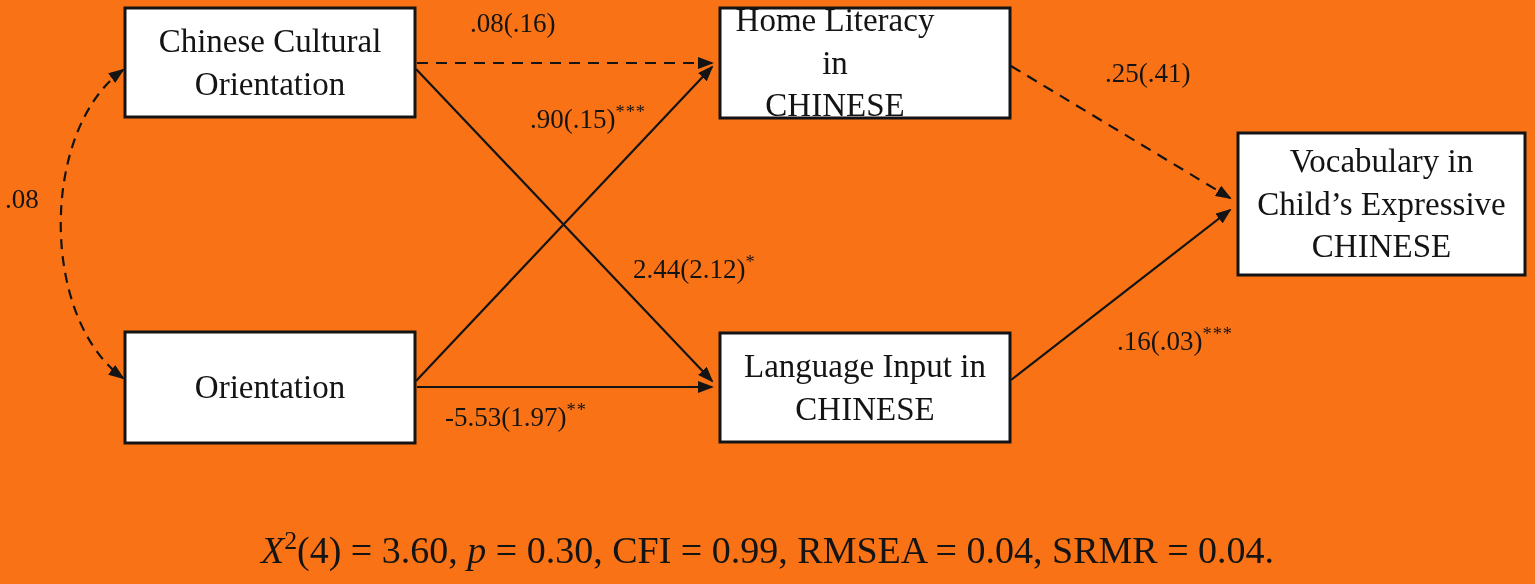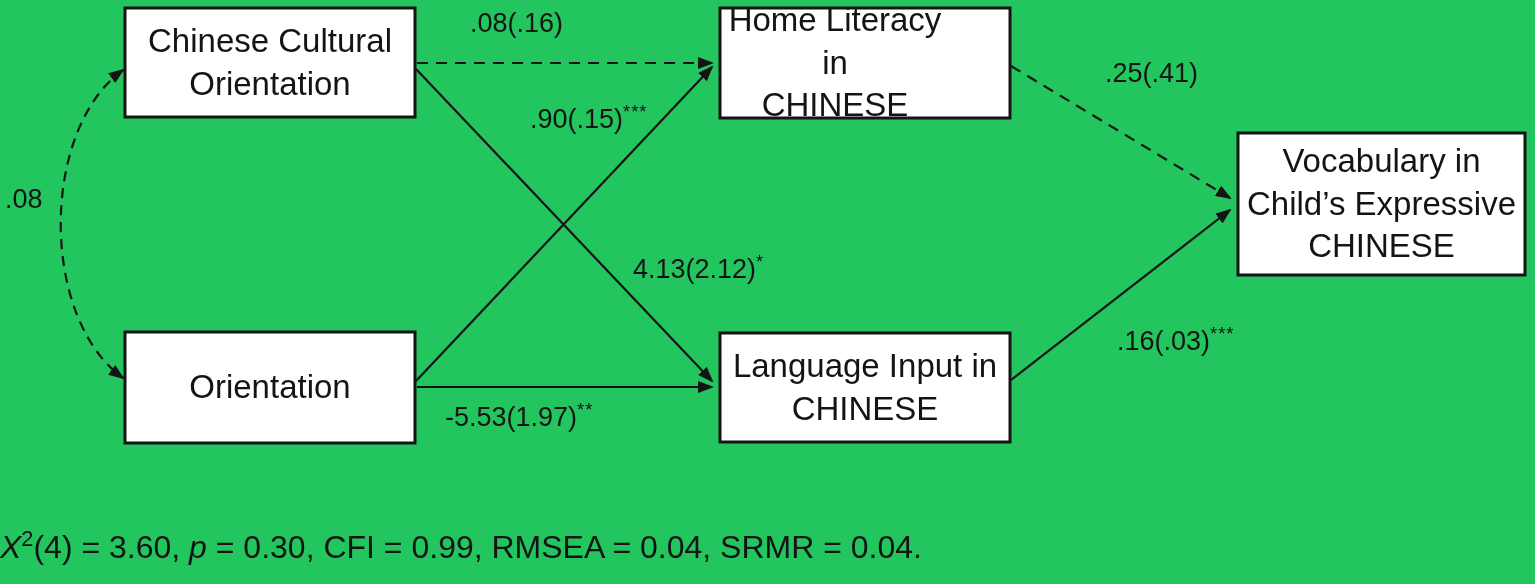--- a/index.html
+++ b/index.html
@@ -1,36 +1,36 @@
 <!DOCTYPE html>
 <html><head>
 <meta charset="utf-8">
 <style>
   html,body { margin:0; padding:0; background:#ffffff; }
   .fig {
-    position:relative; width:1535px; height:584px; background:#22c55e;
-    font-family:Liberation Sans, sans-serif; color:#141414;
+    position:relative; width:1535px; height:584px; background:#f97316;
+    font-family:Liberation Serif, serif; color:#141414;
     overflow:hidden;
   }
   .fig svg { position:absolute; left:0; top:0; }
   .node {
     position:absolute; display:flex; flex-direction:column;
     align-items:center; justify-content:center; text-align:center;
     font-size:33px; line-height:1.3; pointer-events:none;
   }
   .lbl {
     position:absolute; font-size:27px; line-height:1; white-space:nowrap;
     pointer-events:none;
   }
   .lbl .stars, .fit .chisup {
     font-size:0.68em; position:relative; top:-0.55em; letter-spacing:1px;
   }
   .fit {
-    position:absolute; left:0; right:0; top:531px; 
-    font-size:32px; line-height:1; pointer-events:none;
+    position:absolute; left:0; right:0; top:531px; text-align:center;
+    font-size:38px; line-height:1; pointer-events:none;
   }
   .fit .chisup { letter-spacing:0; }
   .fit i { font-style:italic; }
 </style>
 </head>
 <body>
 
 <div class="fig">
 
   <svg width="1535" height="584" viewBox="0 0 1535 584">
@@ -78,21 +78,21 @@
 
   <div class="lbl" style="left:470px; top:10px;">
     <span>.08(.16)</span>
   </div>
 
   <div class="lbl" style="left:530px; top:106px;">
     <span>.90(.15)</span><span class="stars">***</span>
   </div>
 
   <div class="lbl" style="left:633px; top:256px;">
-    <span>4.13(2.12)</span><span class="stars">*</span>
+    <span>2.44(2.12)</span><span class="stars">*</span>
   </div>
 
   <div class="lbl" style="left:445px; top:404px;">
     <span>-5.53(1.97)</span><span class="stars">**</span>
   </div>
 
   <div class="lbl" style="left:1105px; top:60px;">
     <span>.25(.41)</span>
   </div>
 

